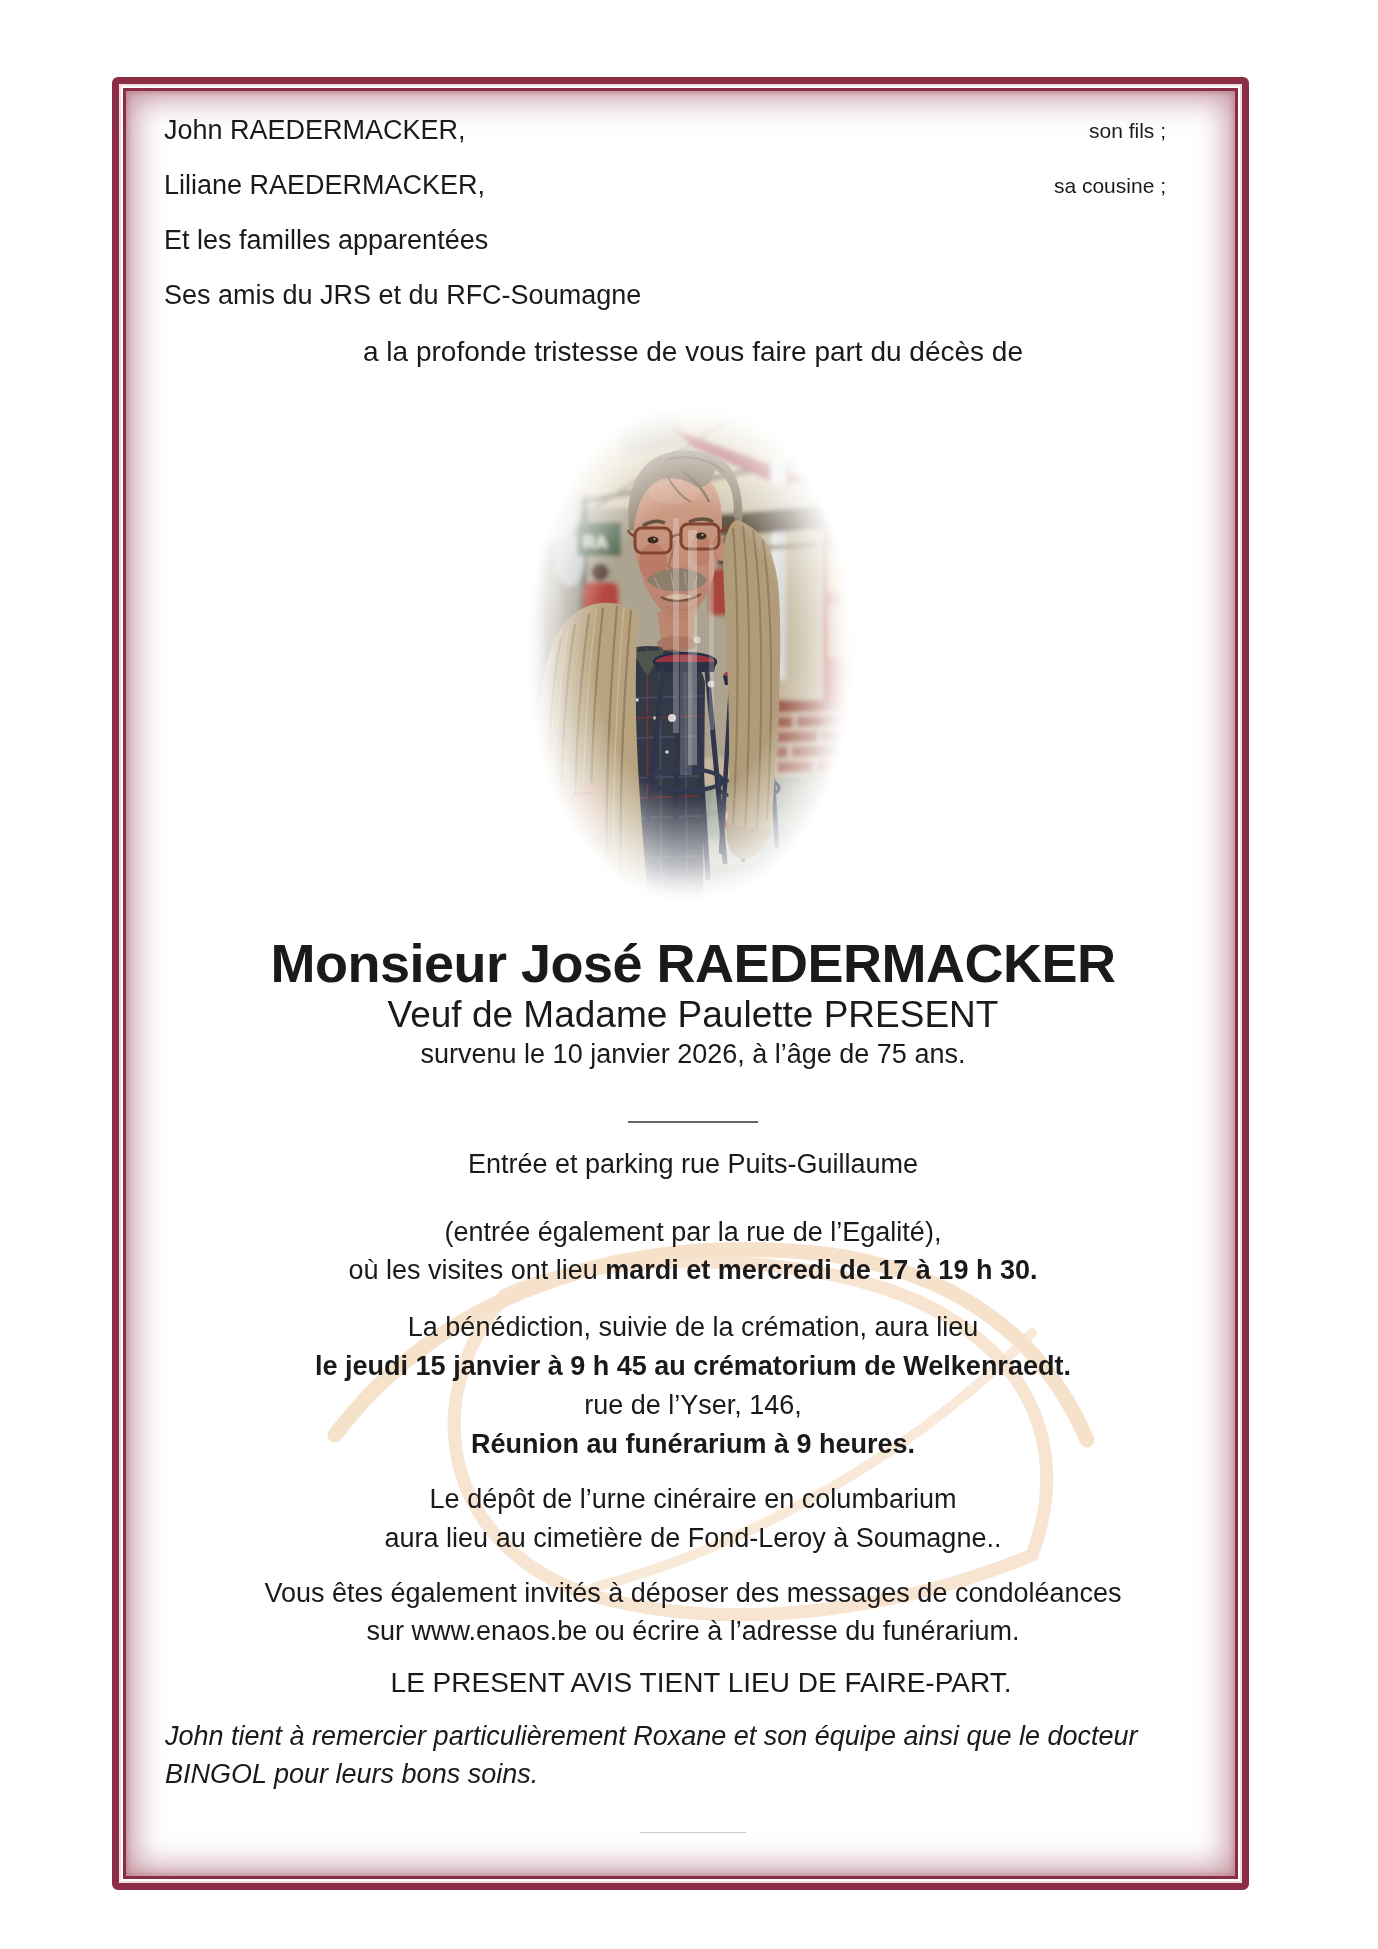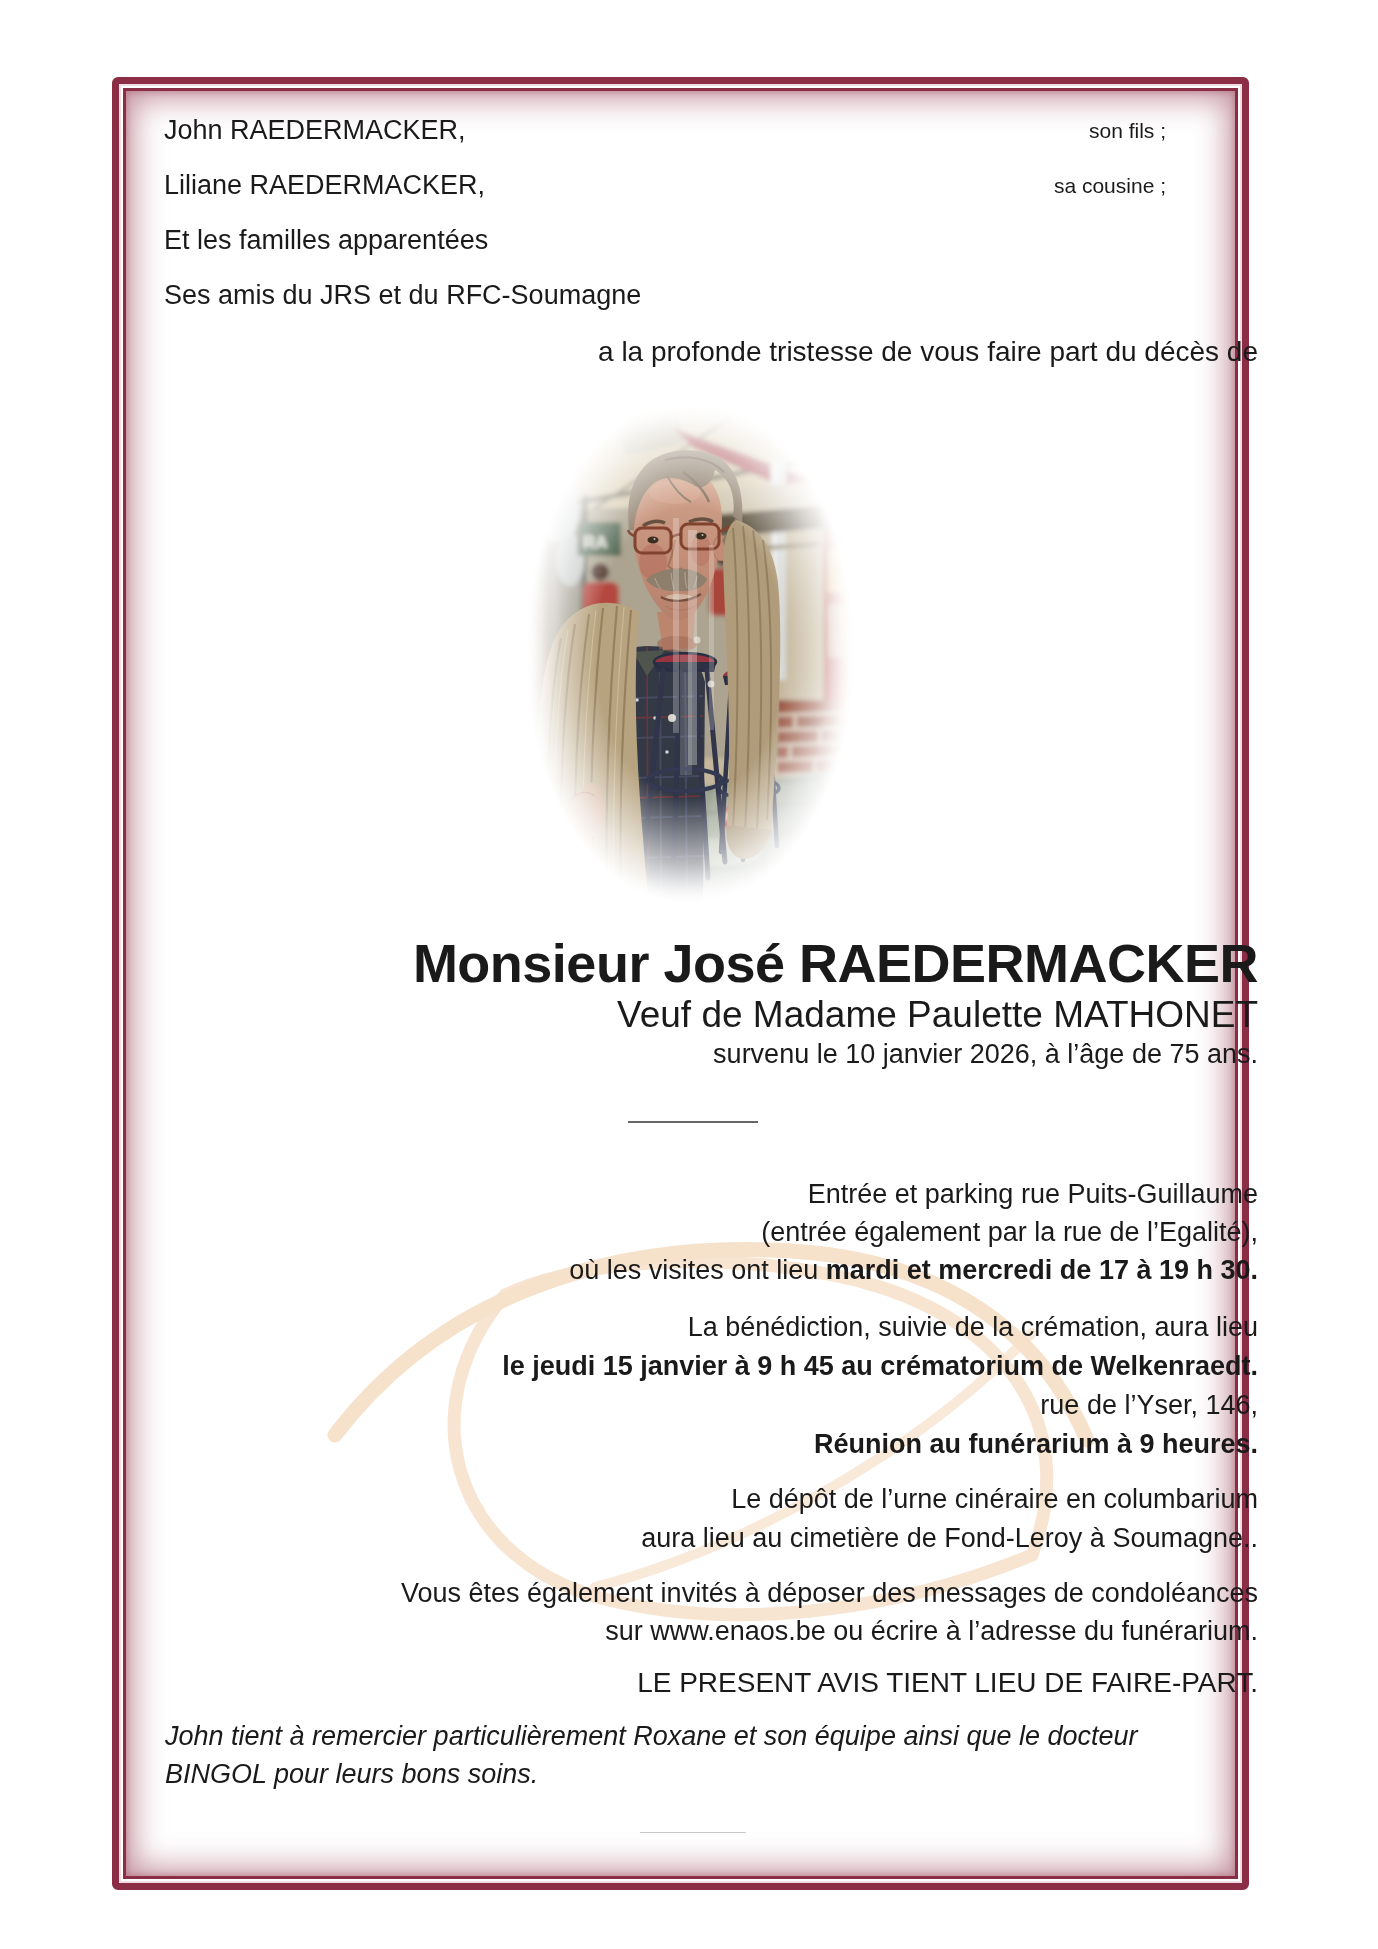--- a/index.html
+++ b/index.html
@@ -17,21 +17,21 @@
   }
   .frame-in{
     position:absolute;inset:2px;border:3px solid #8c2d46;
     box-shadow:inset 0 0 30px 8px rgba(142,48,72,0.50), inset 0 0 6px 1px rgba(142,48,72,0.35);
     background:transparent;
   }
   
   .abs{position:absolute;}
   .hrow{left:164px;right:212px;height:34px;font-size:27px;line-height:34px;}
   .hrow .r{float:right;font-size:21px;line-height:36px;}
-  .center{left:128px;right:120px;text-align:right;}
+  .center{left:128px;right:120px;text-align:center;}
   .intro{font-size:28px;line-height:40px;}
   .title{font-size:54px;font-weight:bold;letter-spacing:-0.5px;line-height:56px;}
   .subtitle{font-size:37px;line-height:44px;}
   .bodyline{font-size:27px;line-height:38px;}
   .avis{font-size:28px;line-height:38px;margin-left:16px;}
   .ital{font-style:italic;font-size:27px;line-height:38px;}
   .divider1{left:628px;width:130px;height:2px;background:#666666;}
   .divider2{left:640px;width:106px;height:1px;background:#c9c9c9;}
   b{font-weight:bold;}
   
@@ -294,26 +294,26 @@
       <rect x="148" y="118" width="6" height="215" fill="#ffffff" opacity="0.25"></rect>
       <rect x="163" y="130" width="9" height="235" fill="#ffffff" opacity="0.3"></rect>
       <rect x="184" y="145" width="5" height="185" fill="#ffffff" opacity="0.22"></rect>
       <rect x="155" y="255" width="12" height="120" fill="#ffffff" opacity="0.15"></rect>
       <rect x="0" y="0" width="330" height="505" fill="#e8c890" opacity="0.05"></rect>
     </svg>
     <div class="photo-fade"></div>
   </div>
 
   <div class="abs center title" style="top:935px">Monsieur José RAEDERMACKER</div>
-  <div class="abs center subtitle" style="top:993px">Veuf de Madame Paulette MATHONET</div>
+  <div class="abs center subtitle" style="top:993px">Veuf de Madame Paulette PRESENT</div>
   <div class="abs center bodyline" style="top:1035px">survenu le 10 janvier 2026, à l’âge de 75 ans.</div>
 
   <div class="abs divider1" style="top:1121px"></div>
 
-  <div class="abs center bodyline" style="top:1175px">Entrée et parking rue Puits-Guillaume</div>
+  <div class="abs center bodyline" style="top:1145px">Entrée et parking rue Puits-Guillaume</div>
   <div class="abs center bodyline" style="top:1213px">(entrée également par la rue de l’Egalité),</div>
   <div class="abs center bodyline" style="top:1251px"><span>où les visites ont lieu </span><b>mardi et mercredi de 17 à 19 h 30.</b></div>
 
   <div class="abs center bodyline" style="top:1308px">La bénédiction, suivie de la crémation, aura lieu</div>
   <div class="abs center bodyline" style="top:1347px"><b>le jeudi 15 janvier à 9 h 45 au crématorium de Welkenraedt.</b></div>
   <div class="abs center bodyline" style="top:1386px">rue de l’Yser, 146,</div>
   <div class="abs center bodyline" style="top:1425px"><b>Réunion au funérarium à 9 heures.</b></div>
 
   <div class="abs center bodyline" style="top:1480px">Le dépôt de l’urne cinéraire en columbarium</div>
   <div class="abs center bodyline" style="top:1519px">aura lieu au cimetière de Fond-Leroy à Soumagne..</div>

